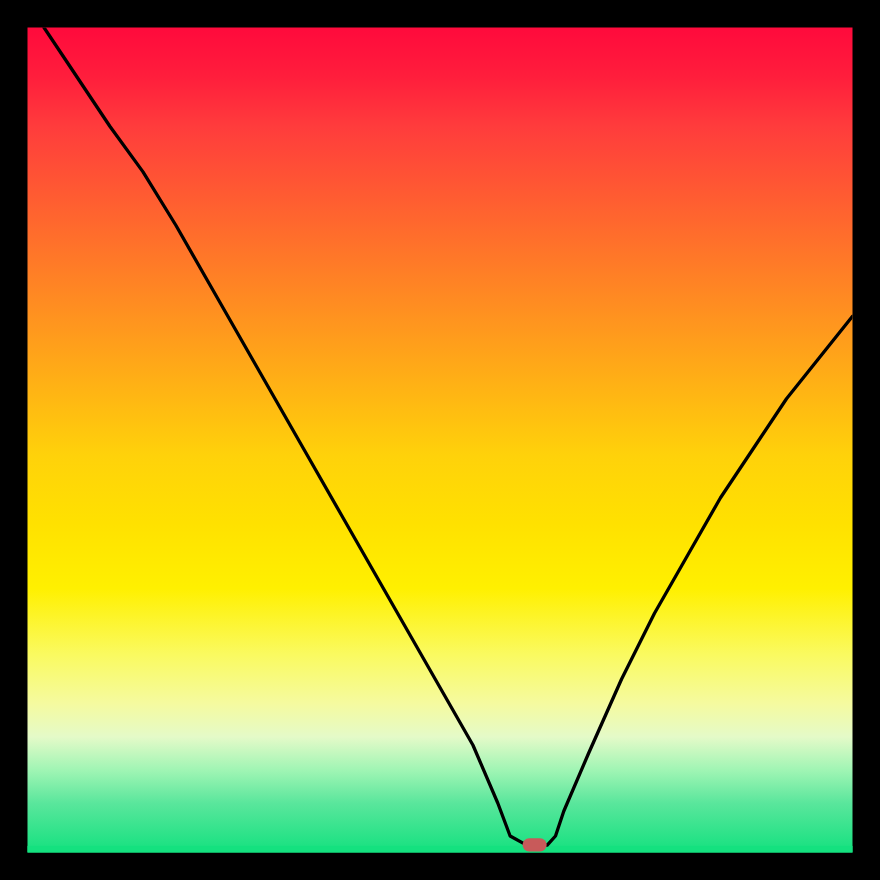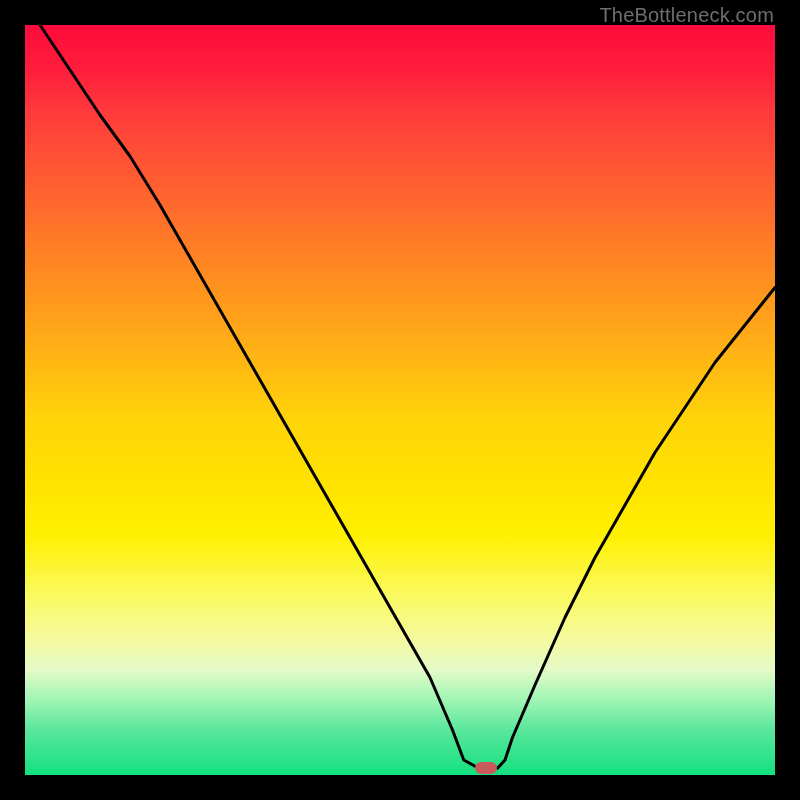--- a/index.html
+++ b/index.html
@@ -26,21 +26,20 @@
   }
   .curve{position:absolute;inset:0;}
   .ground{position:absolute;left:0;right:0;bottom:0;height:6px;background:#14e17f;}
   .marker{position:absolute;width:22px;height:12px;border-radius:6px;background:#c85a5a;}
   .watermark{position:absolute;top:4px;right:26px;color:#6e6e6e;font-size:20px;font-weight:500;letter-spacing:.2px;}
 </style>
 </head>
 <body>
 
 <div class="stage">
-  <div class="watermark">TheBottleneck.com</div>
   <div class="plot">
     <div class="gradient"></div>
     <div class="ground"></div>
     <svg class="curve" viewBox="0 0 750 750" preserveAspectRatio="none">
       <path fill="none" stroke="#000" stroke-width="3" stroke-linecap="round" stroke-linejoin="round" d="M15.00 0.00 L45.00 45.00 L75.00 90.00 L105.00 131.25 L135.00 180.00 L165.00 232.50 L195.00 285.00 L225.00 337.50 L255.00 390.00 L285.00 442.50 L315.00 495.00 L345.00 547.50 L375.00 600.00 L405.00 652.50 L427.50 705.00 L438.75 735.00 L453.75 743.25 L472.50 743.25 L480.00 735.00 L487.50 712.50 L510.00 660.00 L540.00 592.50 L570.00 532.50 L600.00 480.00 L630.00 427.50 L660.00 382.50 L690.00 337.50 L720.00 300.00 L750.00 262.50"></path>
     </svg>
     <div class="marker" style="left: 450.25px; top: 737.25px;"></div>
   </div>
 </div>
 

